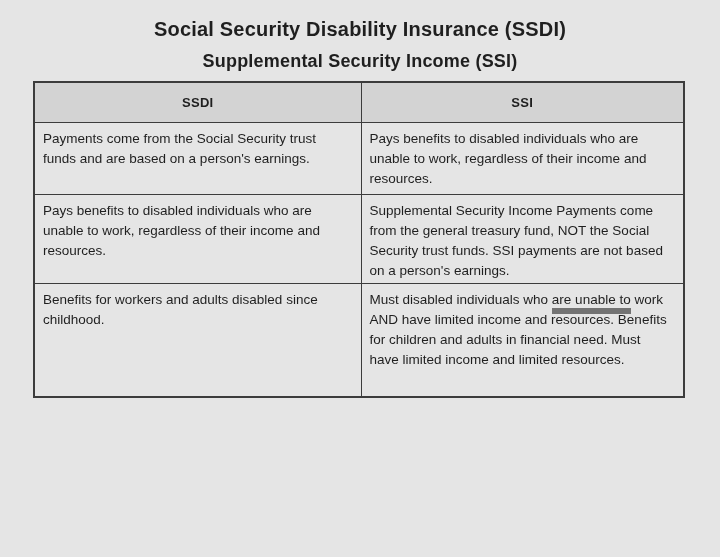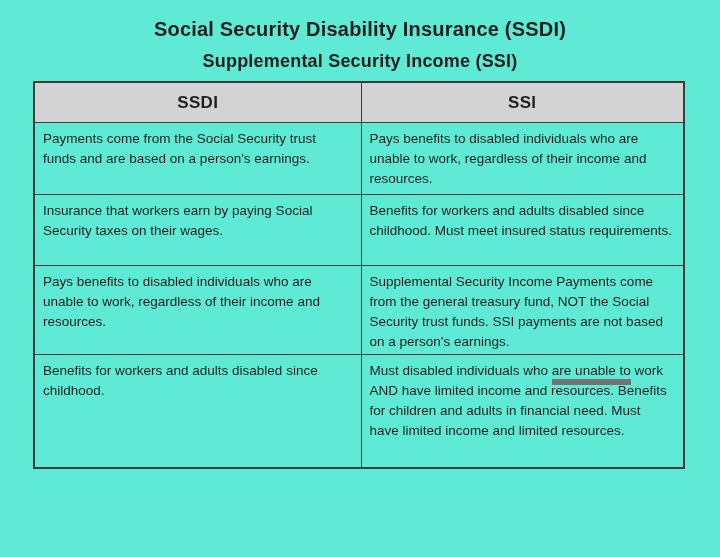--- a/index.html
+++ b/index.html
@@ -4,21 +4,21 @@
 <style>
   html, body {
     margin: 0;
     padding: 0;
     background: #ffffff;
   }
   .page {
     position: relative;
     width: 720px;
     height: 557px;
-    background: #5eead4;
+    background: #e5e5e5;
     font-family: "Liberation Sans", sans-serif;
     color: #1f1f1f;
     overflow: hidden;
   }
   .title-block {
     padding-top: 16px;
     text-align: center;
   }
   .title-main {
     font-size: 20px;
@@ -54,21 +54,21 @@
     border-collapse: collapse;
     table-layout: fixed;
     border: 2px solid #3c3c3c;
   }
   table.compare col.left  { width: 327px; }
   table.compare col.right { width: 323px; }
   table.compare th {
     background: #d3d3d3;
     border: 1.5px solid #3c3c3c;
     height: 37px;
-    font-size: 17px;
+    font-size: 13px;
     font-weight: bold;
     text-align: center;
     vertical-align: middle;
     letter-spacing: 0.3px;
   }
   table.compare td {
     border: 1.5px solid #3c3c3c;
     vertical-align: top;
     padding: 6px 10px 2px 8px;
     font-size: 13.5px;
@@ -102,24 +102,20 @@
       <tr>
         <th>SSDI</th>
         <th>SSI</th>
       </tr>
     </thead>
     <tbody>
       <tr class="r1">
         <td>Payments come from the Social Security trust funds and are based on a person's earnings.</td>
         <td>Pays benefits to disabled individuals who are unable to work, regardless of their income and resources.</td>
       </tr>
-      <tr class="r2">
-        <td>Insurance that workers earn by paying Social Security taxes on their wages.</td>
-        <td>Benefits for workers and adults disabled since childhood. Must meet insured status requirements.</td>
-      </tr>
       <tr class="r3">
         <td>Pays benefits to disabled individuals who are unable to work, regardless of their income and resources.</td>
         <td>Supplemental Security Income Payments come from the general treasury fund, NOT the Social Security trust funds. SSI payments are not based on a person's earnings.</td>
       </tr>
       <tr class="r4">
         <td>Benefits for workers and adults disabled since childhood.</td>
         <td><span>Must disabled individuals who </span><span class="grammar-underline">are unable to</span><span> work AND have limited income and resources. Benefits for children and adults in financial need. Must have limited income and limited resources.</span></td>
       </tr>
     </tbody>
   </table>

